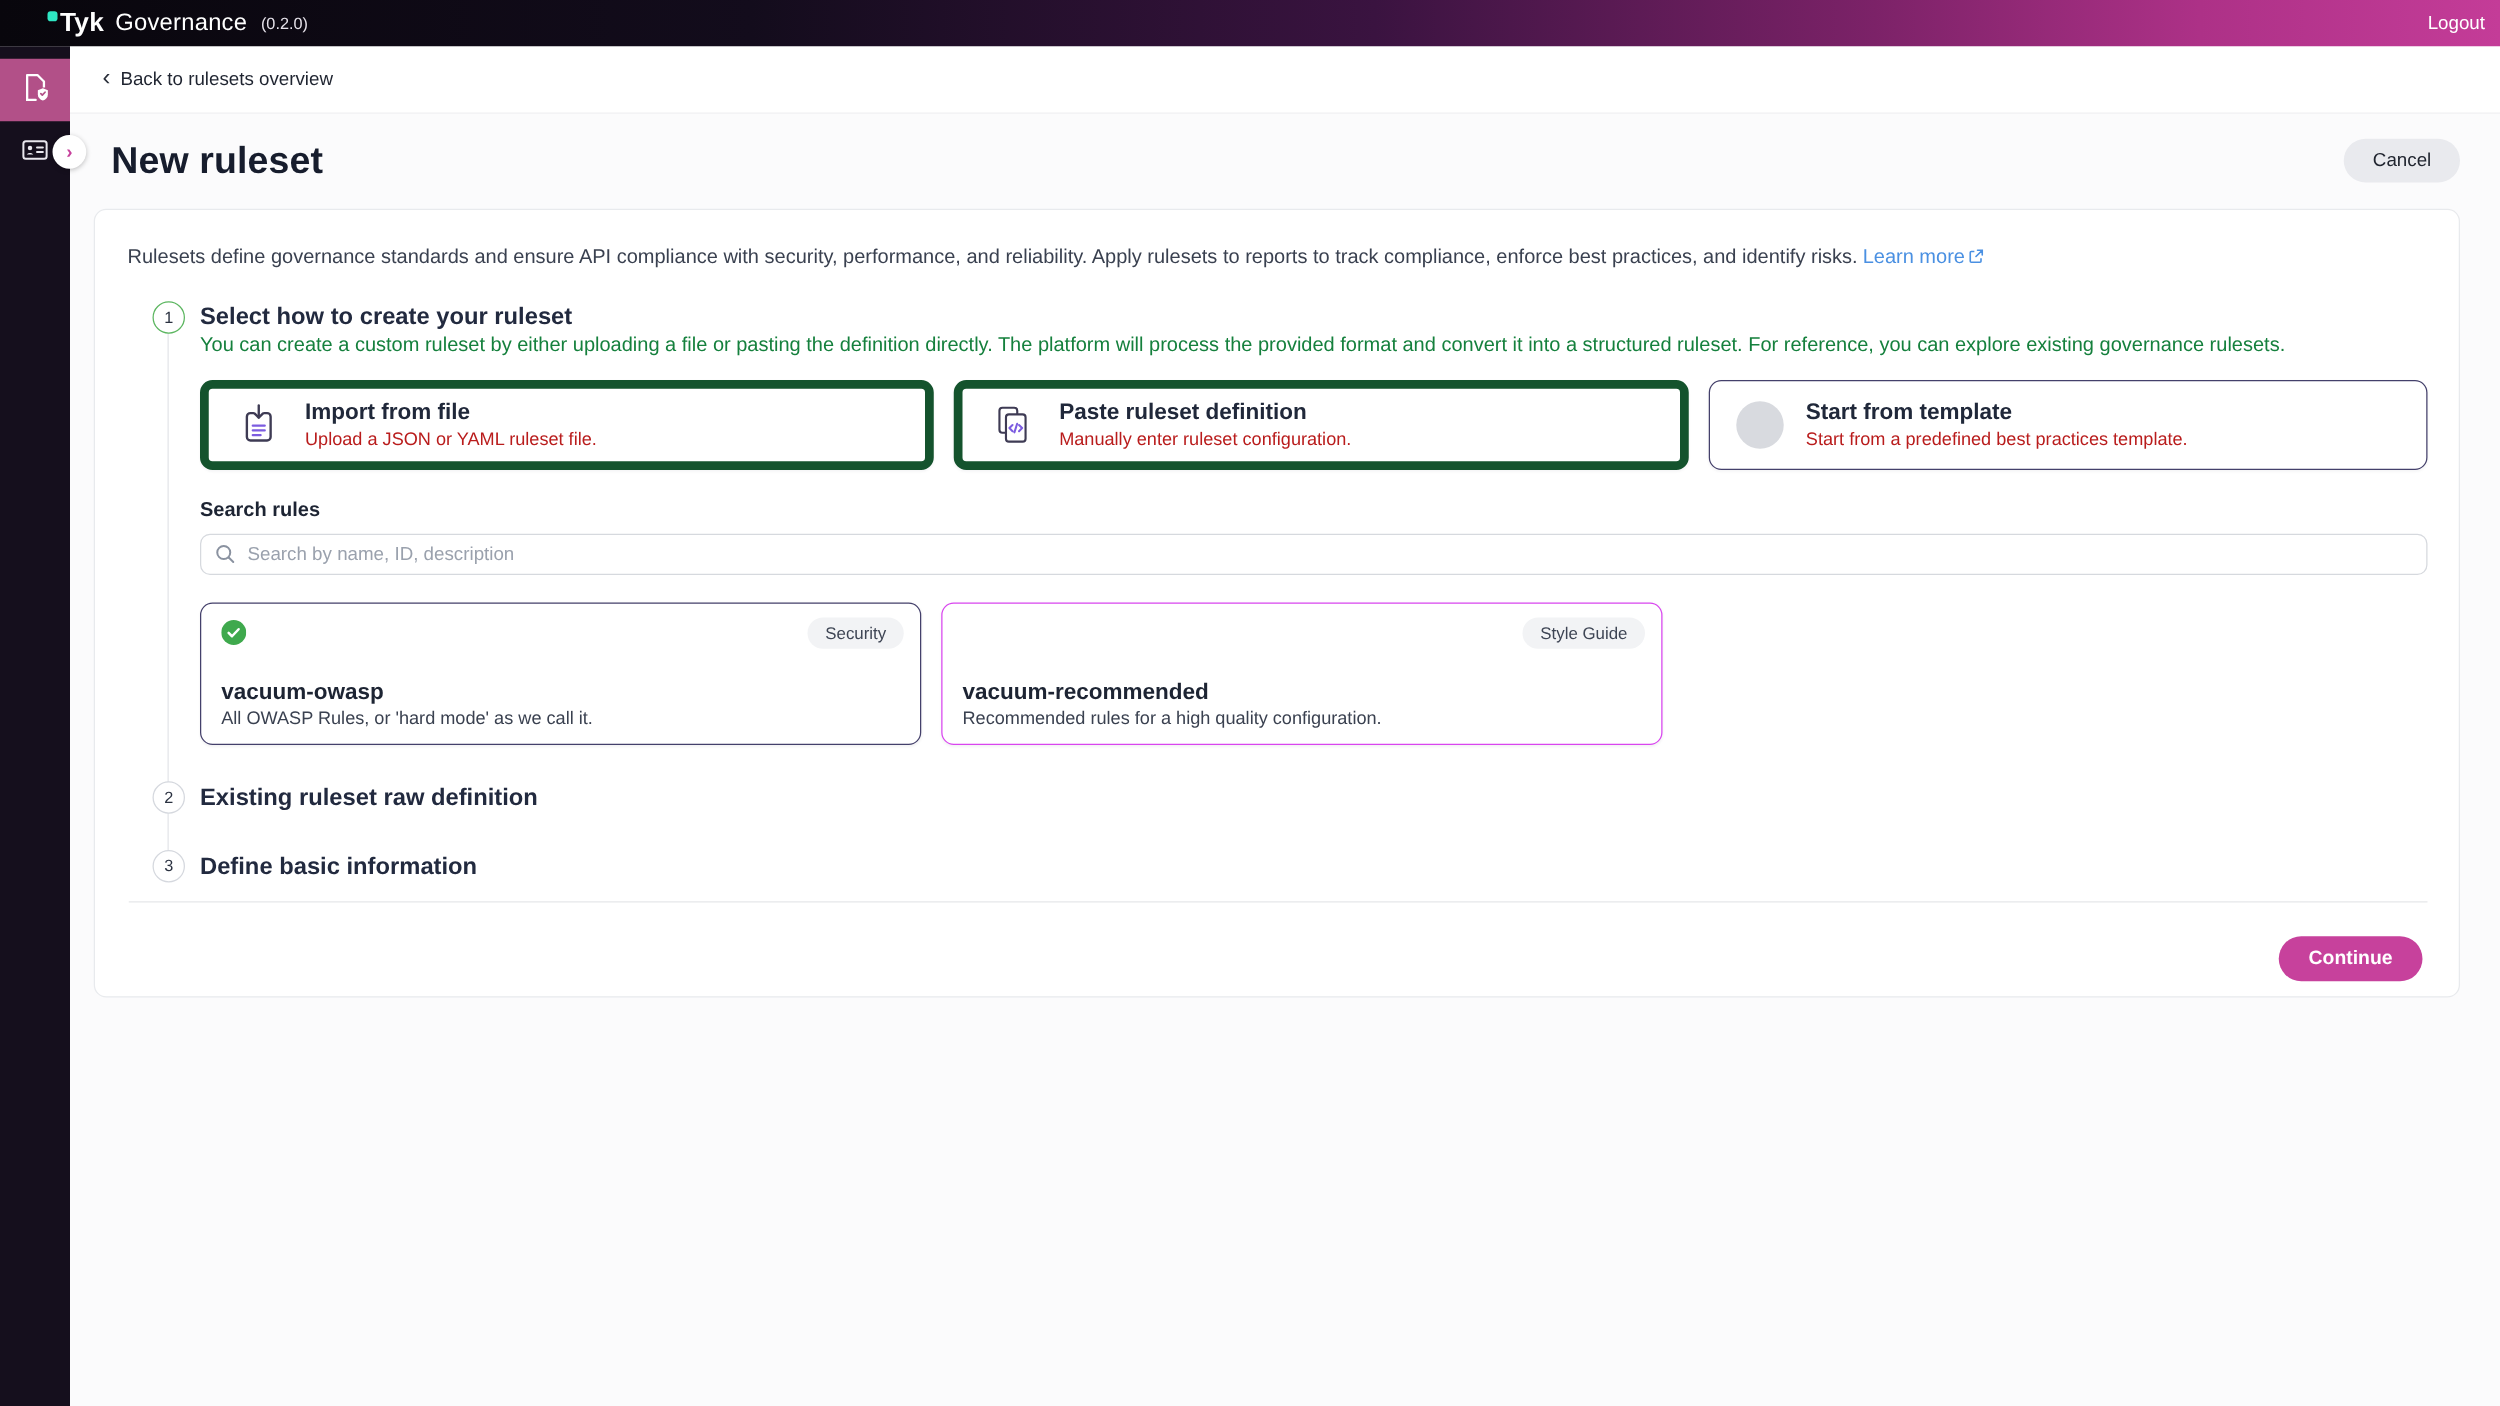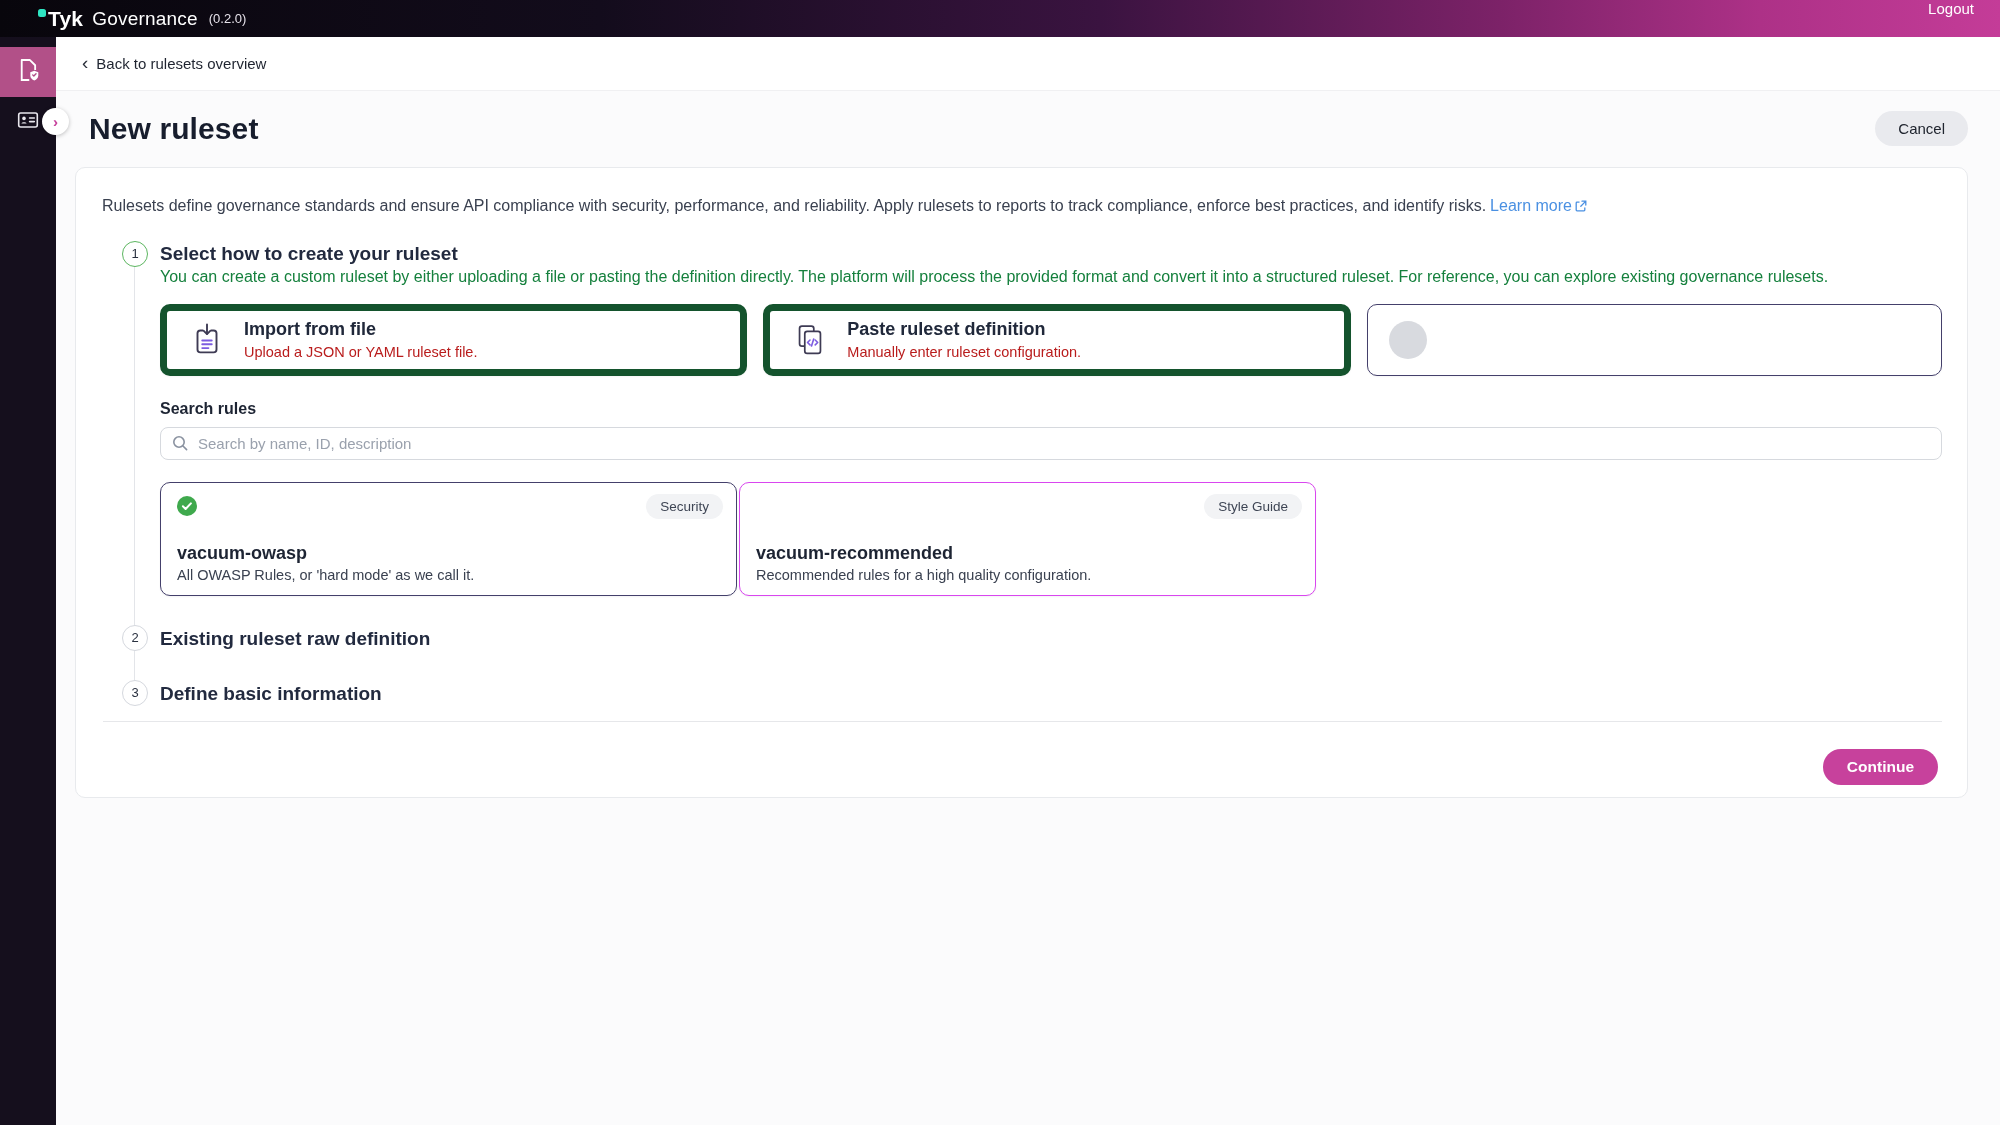--- a/index.html
+++ b/index.html
@@ -2,21 +2,21 @@
 <html><head>
 <meta charset="utf-8">
 <style>
   * { margin:0; padding:0; box-sizing:border-box; }
   html,body { width:2000px; height:1125px; }
   body { font-family:"Liberation Sans", sans-serif; background:#fff; overflow:hidden; }
   .page { width:2000px; height:1125px; position:relative; display:flex; flex-direction:column; }
 
   
   .topbar {
-    height:37px; flex:0 0 37px; display:flex; padding:0 26px 0 38px;
+    height:37px; flex:0 0 37px; display:flex; align-items:center; padding:0 12px 0 38px;
     background:linear-gradient(90deg,#08060c 0%,#130c1c 30%,#3a1340 55%,#7c2268 75%,#ad3187 88%,#c43c98 100%);
     color:#fff; position:relative; z-index:5;
   }
   .brand { display:flex; align-items:center; gap:9px; }
   .brand-mark { display:flex; align-items:flex-start; }
   .tyk-dot { width:8px; height:8px; border-radius:2.5px; background:#2ee6c3; margin:2px 2px 0 0; }
   .tyk-word { font-size:21px; font-weight:700; letter-spacing:.2px; }
   .prod-word { font-size:19px; font-weight:400; letter-spacing:.2px; }
   .ver-word { font-size:13px; color:#e6e2ea; margin-left:2px; }
   .logout { margin-left:auto; font-size:15px; font-weight:500; color:#fff; cursor:pointer; }
@@ -78,21 +78,21 @@
 
   .search-label { font-size:16px; font-weight:700; color:#1d2433; margin-top:24px; }
   .search-wrap { position:relative; margin-top:9px; }
   .search-input {
     width:100%; height:33px; border:1px solid #d6d9de; border-radius:8px; background:#fff;
     padding:0 12px 0 37px; font-size:15px; color:#2a3140; font-family:inherit; outline:none;
   }
   .search-input::placeholder { color:#9aa1ad; }
   .search-icon { position:absolute; left:11px; top:7px; }
 
-  .tpl-row { display:flex; gap:2px; margin-top:22px; }
+  .tpl-row { display:flex; gap:16px; margin-top:22px; }
   .tpl-card {
     width:577px; height:114px; background:#fff; border:1px solid #d946ef; border-radius:10px;
     padding:13px 16px 12px 16px; display:flex; flex-direction:column; justify-content:space-between;
     position:relative; cursor:pointer; box-shadow:0 1px 2px rgba(16,24,40,.05);
   }
   .tpl-card.selected { border:1.5px solid #44406b; }
   .tpl-badge {
     position:absolute; top:11px; right:13px; background:#f2f3f5; border-radius:999px;
     padding:5px 14px; font-size:13.5px; color:#3e4554;
   }
@@ -211,20 +211,24 @@
                 <span>
                   <div class="option-title">Paste ruleset definition</div>
                   <div class="option-desc">Manually enter ruleset configuration.</div>
                 </span>
               </div>
 
               <div class="option-card selected">
                 <span class="option-icon">
                   <span class="tpl-circle"></span>
                 </span>
+                <span>
+                  <div class="option-title">Start from template</div>
+                  <div class="option-desc">Start from a predefined best practices template.</div>
+                </span>
               </div>
 
             </div>
 
             <div class="search-label">Search rules</div>
             <div class="search-wrap">
               <span class="search-icon">
                 <svg width="18" height="18" viewBox="0 0 18 18" fill="none" stroke="#8a92a0" stroke-width="1.6">
                   <circle cx="8" cy="8" r="5.2"></circle>
                   <path d="m12 12 3.6 3.6" stroke-linecap="round"></path>

